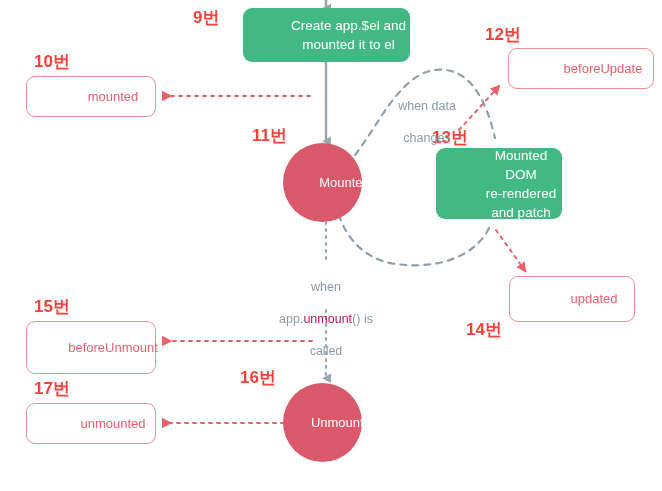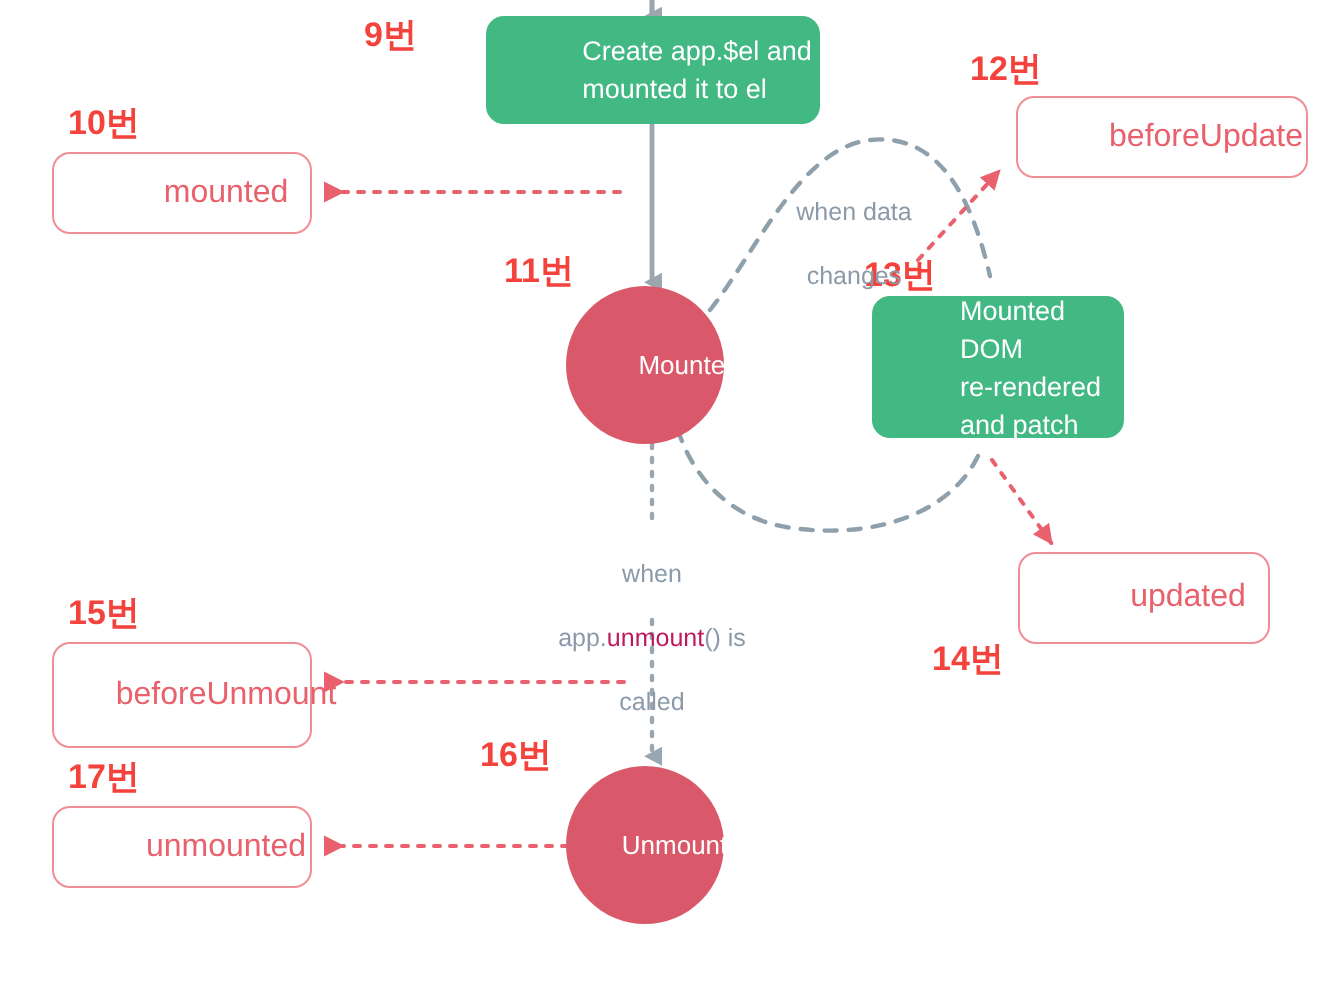--- a/index.html
+++ b/index.html
@@ -23,37 +23,37 @@
     top: 0;
     width: 662px;
     height: 491px;
   }
   .node {
     position: absolute;
     box-sizing: border-box;
     display: flex;
     align-items: center;
     justify-content: center;
-    text-align: left;
+    text-align: center;
     padding-left: 44px;
   }
   .green-box {
     background: #42b883;
     border-radius: 9px;
     color: #ffffff;
     font-size: 13.5px;
     line-height: 19px;
     font-weight: 400;
   }
   .hook-box {
     background: #ffffff;
     border: 1.6px solid #ef8e94;
     border-radius: 9px;
     color: #e8616d;
-    font-size: 16px;
+    font-size: 13px;
     line-height: 16px;
     font-weight: 400;
   }
   .state-circle {
     background: #d9596a;
     border-radius: 50%;
     color: #ffffff;
     font-size: 13px;
     font-weight: 400;
   }
@@ -136,21 +136,21 @@
       <line x1="284" y1="423" x2="163" y2="423" stroke="#e8616d" stroke-width="2" stroke-dasharray="3 5" stroke-linecap="round" marker-end="url(#red-head-left)"></line>
     </g>
   </svg>
 
   <div class="node green-box" style="left:243px; top:8px; width:167px; height:54px;">
     <span>
       <span>Create app.$el and</span><br>
       <span>mounted it to el</span>
     </span>
   </div>
-  <div class="step-num" style="left:182px; top:8px;">9번</div>
+  <div class="step-num" style="left:193px; top:8px;">9번</div>
 
   <div class="node hook-box" style="left:26px; top:76px; width:130px; height:41px;">
     <span>mounted</span>
   </div>
   <div class="step-num" style="left:34px; top:52px;">10번</div>
 
   <div class="node state-circle" style="left:283px; top:143px; width:79px; height:79px;">
     <span>Mounted</span>
   </div>
   <div class="step-num" style="left:252px; top:126px;">11번</div>

